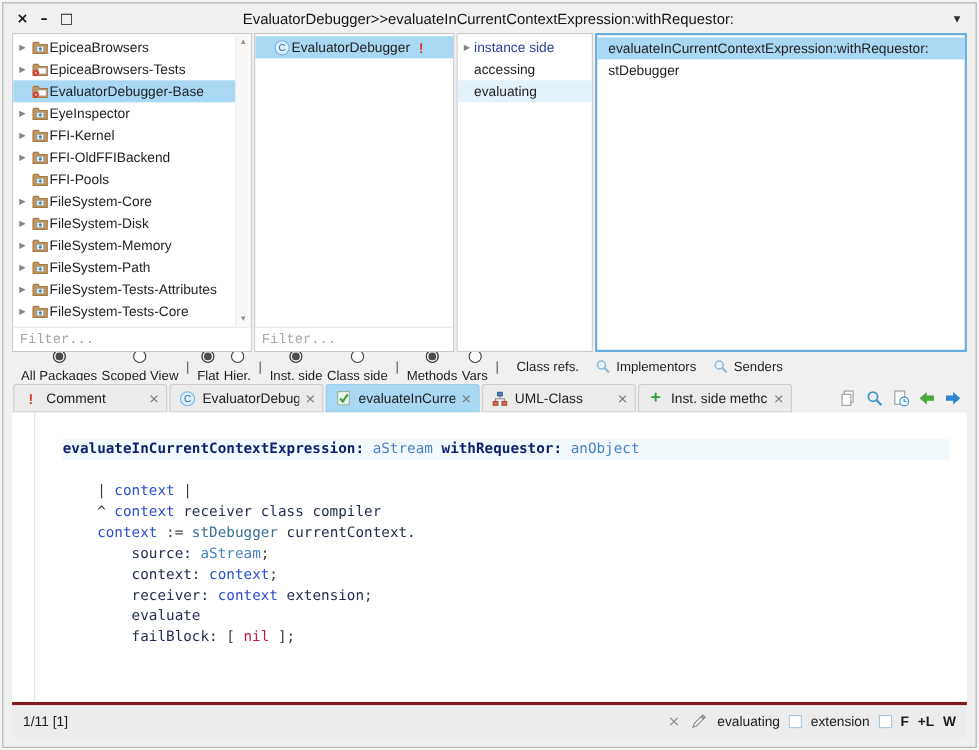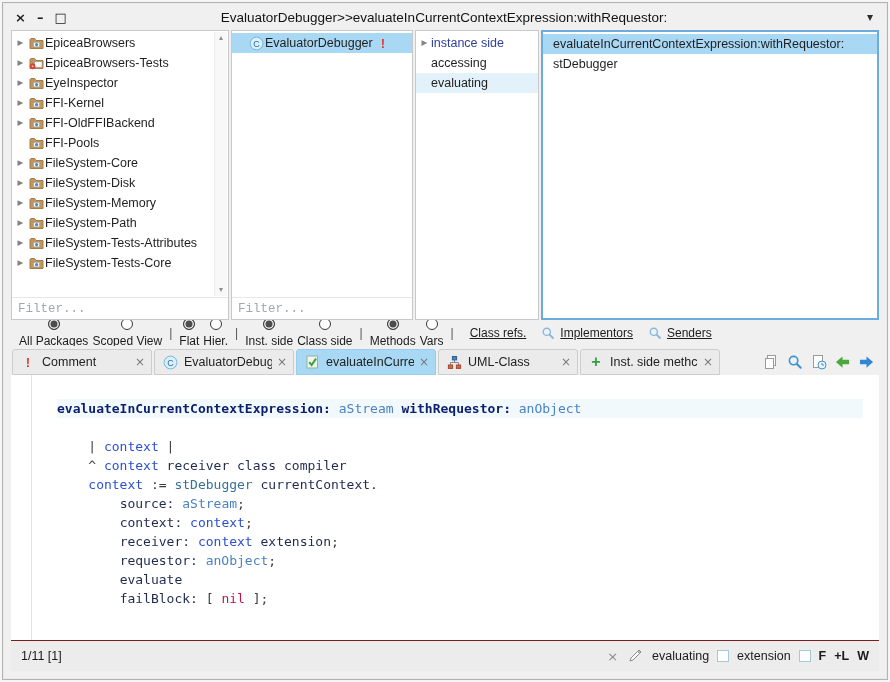--- a/index.html
+++ b/index.html
@@ -37,21 +37,21 @@
   .protoname.side{color:#30409a;}
   .methodrow{padding-left:10px;}
 
   
   .toolbar{height:26px;display:flex;align-items:center;padding:0 4px 0 8px;font-size:12px;color:#1c1c1c;gap:4px;white-space:nowrap;flex:none;overflow:hidden;}
   .ritem{display:inline-flex;align-items:center;gap:4px;flex-direction:column;}
   .radio{width:12px;height:12px;border-radius:50%;border:1px solid #3a3a3a;background:#fdfdfd;box-sizing:border-box;flex:none;}
   .radio.on{background:#4d4d4d;box-shadow:inset 0 0 0 1.5px #ededed;}
   .sep{color:#555;margin:0 3px;}
   .tlink{display:inline-flex;align-items:center;gap:3px;margin-left:9px;}
-  .tlink .linktext{text-decoration:underline;}
+  .tlink .linktext{}
 
   
   .tabbar{height:29px;display:flex;align-items:flex-end;gap:2px;padding:0 1px;flex:none;}
   .tab{height:26px;width:140px;background:#ebebeb;border:1px solid #cdcdcd;border-radius:3px 3px 0 0;display:flex;align-items:center;padding:0 6px;gap:5px;font-size:12.5px;color:#222;box-sizing:border-box;overflow:hidden;flex:none;}
   .tab.sel{background:#a8d8f4;border-color:#98cdeb;}
   .tab .tlabel{flex:1;overflow:hidden;white-space:nowrap;}
   .tab .tclose{color:#787878;font-size:12px;flex:none;font-family:"DejaVu Sans",sans-serif;}
   .tab-actions{margin-left:auto;display:flex;align-items:center;gap:7px;padding:0 3px 5px 0;}
   .tab-actions .ricon{width:17px;}
   .excl{color:#e23b2e;font-weight:bold;font-size:13px;line-height:1;}
@@ -66,21 +66,21 @@
   .tok-sel{color:#0c1f6e;font-weight:bold;}
   .tok-arg{color:#4a82c4;}
   .tok-tmp{color:#2b50d0;}
   .tok-ivar{color:#38709b;}
   .tok-msg{color:#1f2a4e;}
   .tok-pun{color:#3c3c3c;}
   .tok-nil{color:#c01845;}
   .tok-pln{color:#1f2a4e;}
 
   
-  .statusbar{height:30px;background:#ececec;border-top:1px solid #7f1d1d;display:flex;align-items:center;padding:0 10px;font-size:12.5px;color:#1b1b1b;flex:none;}
+  .statusbar{height:30px;background:#ececec;border-top:3px solid #7f1d1d;display:flex;align-items:center;padding:0 10px;font-size:12.5px;color:#1b1b1b;flex:none;}
   .status-right{margin-left:auto;display:flex;align-items:center;gap:8px;}
   .dismiss{color:#8a8a8a;font-size:13px;font-family:"DejaVu Sans",sans-serif;}
   .checkbox{width:12px;height:12px;background:#fff;border:1px solid #a3c9dd;box-sizing:border-box;flex:none;}
   .flag{font-weight:bold;font-size:12.5px;}
 </style>
 </head>
 <body>
 
 <div class="window">
 
@@ -115,20 +115,35 @@
                 <path d="M1 2.5 L1 11.5 L14 11.5 L14 3.5 L7 3.5 L5.6 1.5 L1.8 1.5 Z" fill="#bf9563" stroke="#a67c42"></path>
                 <rect x="5.6" y="4.8" width="7.4" height="5.4" fill="#fdfdfd" stroke="#9c9c9c" stroke-width="0.6"></rect>
                 <g transform="translate(3.6,9.2)">
                   <rect x="-2.3" y="-2.3" width="4.6" height="4.6" fill="#d64031"></rect>
                   <rect x="-2.3" y="-2.3" width="4.6" height="4.6" fill="#d64031" transform="rotate(45)"></rect>
                   <circle r="1" fill="#f3c0ba"></circle>
                 </g>
               </svg>
             </span>
             <span>EpiceaBrowsers-Tests</span>
+          </div>
+          <div class="row sel">
+            <span class="arrow"></span>
+            <span class="ricon">
+              <svg width="15" height="13" viewBox="0 0 15 13">
+                <path d="M1 2.5 L1 11.5 L14 11.5 L14 3.5 L7 3.5 L5.6 1.5 L1.8 1.5 Z" fill="#bf9563" stroke="#a67c42"></path>
+                <rect x="5.6" y="4.8" width="7.4" height="5.4" fill="#fdfdfd" stroke="#9c9c9c" stroke-width="0.6"></rect>
+                <g transform="translate(3.6,9.2)">
+                  <rect x="-2.3" y="-2.3" width="4.6" height="4.6" fill="#d64031"></rect>
+                  <rect x="-2.3" y="-2.3" width="4.6" height="4.6" fill="#d64031" transform="rotate(45)"></rect>
+                  <circle r="1" fill="#f3c0ba"></circle>
+                </g>
+              </svg>
+            </span>
+            <span>EvaluatorDebugger-Base</span>
           </div>
           <div class="row">
             <span class="arrow">▶</span>
             <span class="ricon">
               <svg width="15" height="13" viewBox="0 0 15 13">
                 <path d="M1 2.5 L1 11.5 L14 11.5 L14 3.5 L7 3.5 L5.6 1.5 L1.8 1.5 Z" fill="#bf9563" stroke="#a67c42"></path>
                 <rect x="4.6" y="5.3" width="6" height="4.6" fill="#fdfdfd" stroke="#9c9c9c" stroke-width="0.6"></rect>
                 <circle cx="7.6" cy="7.6" r="1.6" fill="#3e8fc6"></circle>
               </svg>
             </span>
@@ -427,21 +442,20 @@
     <div class="gutterline"></div>
     <div class="code" id="code">
         <div class="codeline current"><span class="tok-sel">evaluateInCurrentContextExpression:</span><span class="tok-pln"> </span><span class="tok-arg">aStream</span><span class="tok-pln"> </span><span class="tok-sel">withRequestor:</span><span class="tok-pln"> </span><span class="tok-arg">anObject</span></div>
         <div class="codeline"></div>
         <div class="codeline"><span class="tok-pln">    </span><span class="tok-pun">| </span><span class="tok-tmp">context</span><span class="tok-pun"> |</span></div>
         <div class="codeline"><span class="tok-pln">    </span><span class="tok-pun">^ </span><span class="tok-tmp">context</span><span class="tok-msg"> receiver class compiler</span></div>
         <div class="codeline"><span class="tok-pln">    </span><span class="tok-tmp">context</span><span class="tok-pun"> := </span><span class="tok-ivar">stDebugger</span><span class="tok-msg"> currentContext.</span></div>
         <div class="codeline"><span class="tok-pln">        </span><span class="tok-msg">source: </span><span class="tok-arg">aStream</span><span class="tok-pun">;</span></div>
         <div class="codeline"><span class="tok-pln">        </span><span class="tok-msg">context: </span><span class="tok-tmp">context</span><span class="tok-pun">;</span></div>
         <div class="codeline"><span class="tok-pln">        </span><span class="tok-msg">receiver: </span><span class="tok-tmp">context</span><span class="tok-msg"> extension</span><span class="tok-pun">;</span></div>
-        <div class="codeline"><span class="tok-pln">        </span><span class="tok-msg">requestor: </span><span class="tok-arg">anObject</span><span class="tok-pun">;</span></div>
         <div class="codeline"><span class="tok-pln">        </span><span class="tok-msg">evaluate</span></div>
         <div class="codeline"><span class="tok-pln">        </span><span class="tok-msg">failBlock: </span><span class="tok-pun">[ </span><span class="tok-nil">nil</span><span class="tok-pun"> ]</span><span class="tok-pun">;</span></div>
       </div>
   </div>
 
   <div class="statusbar">
     <span>1/11 [1]</span>
     <div class="status-right">
       <span class="dismiss">×</span>
       <span class="ricon" id="pencil-icon">

